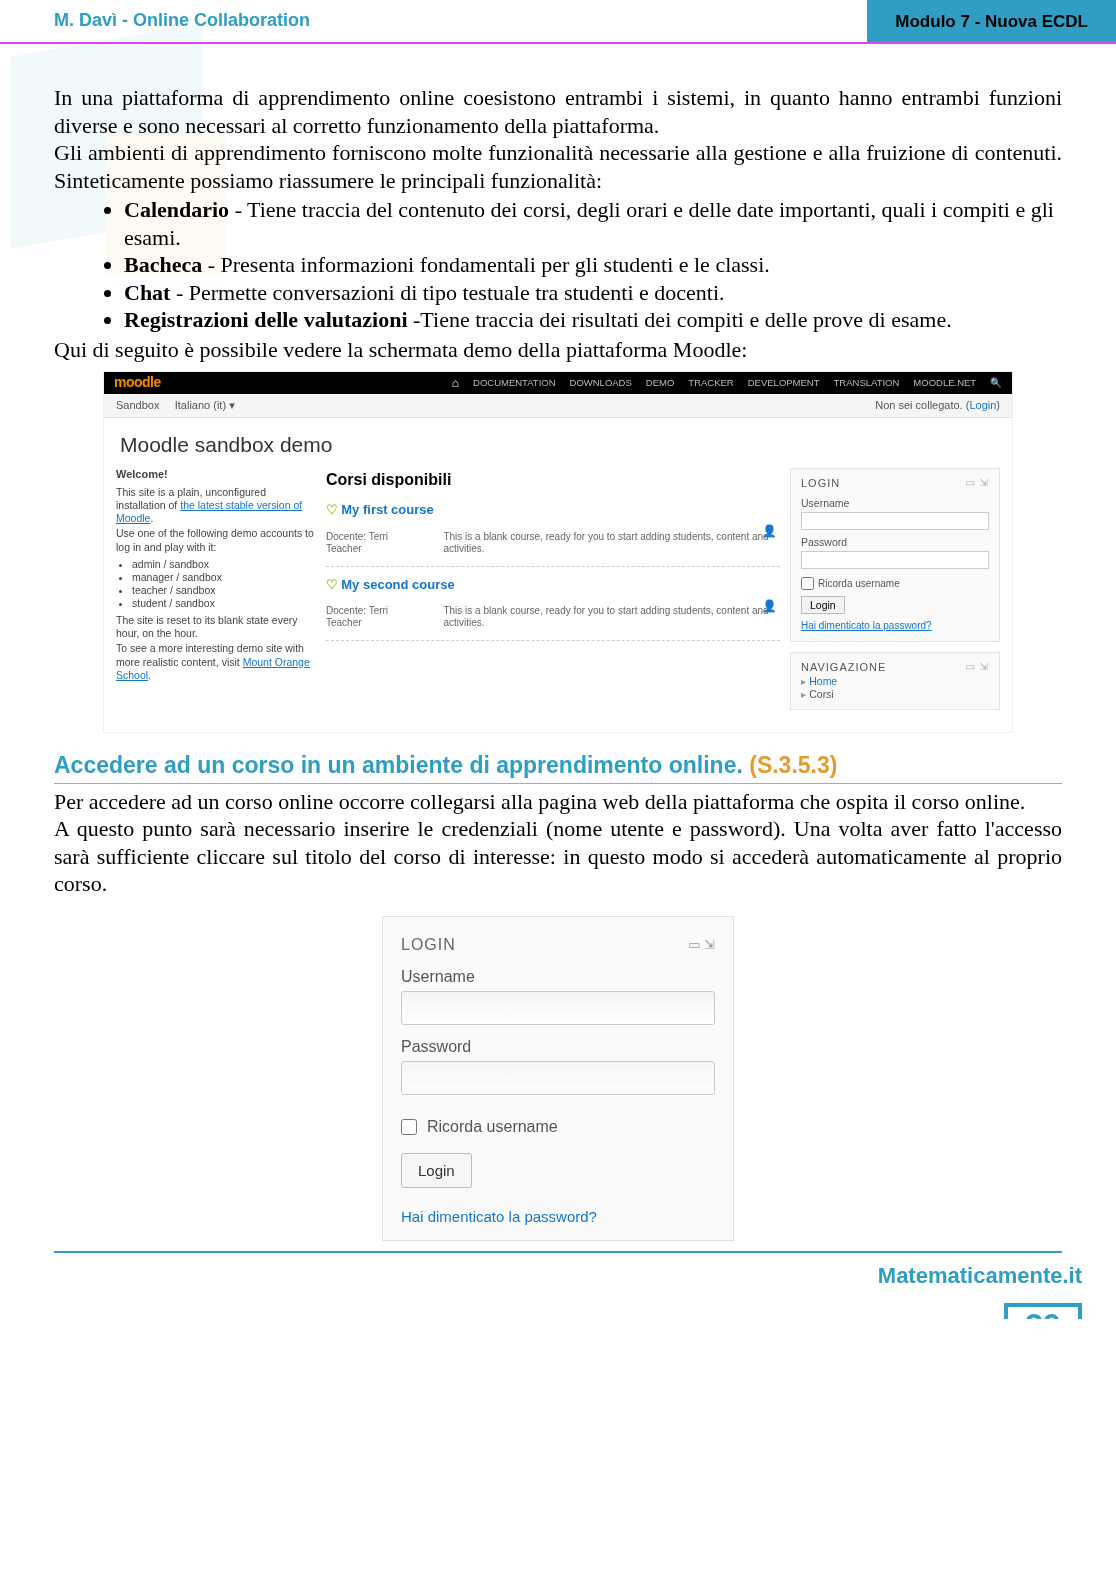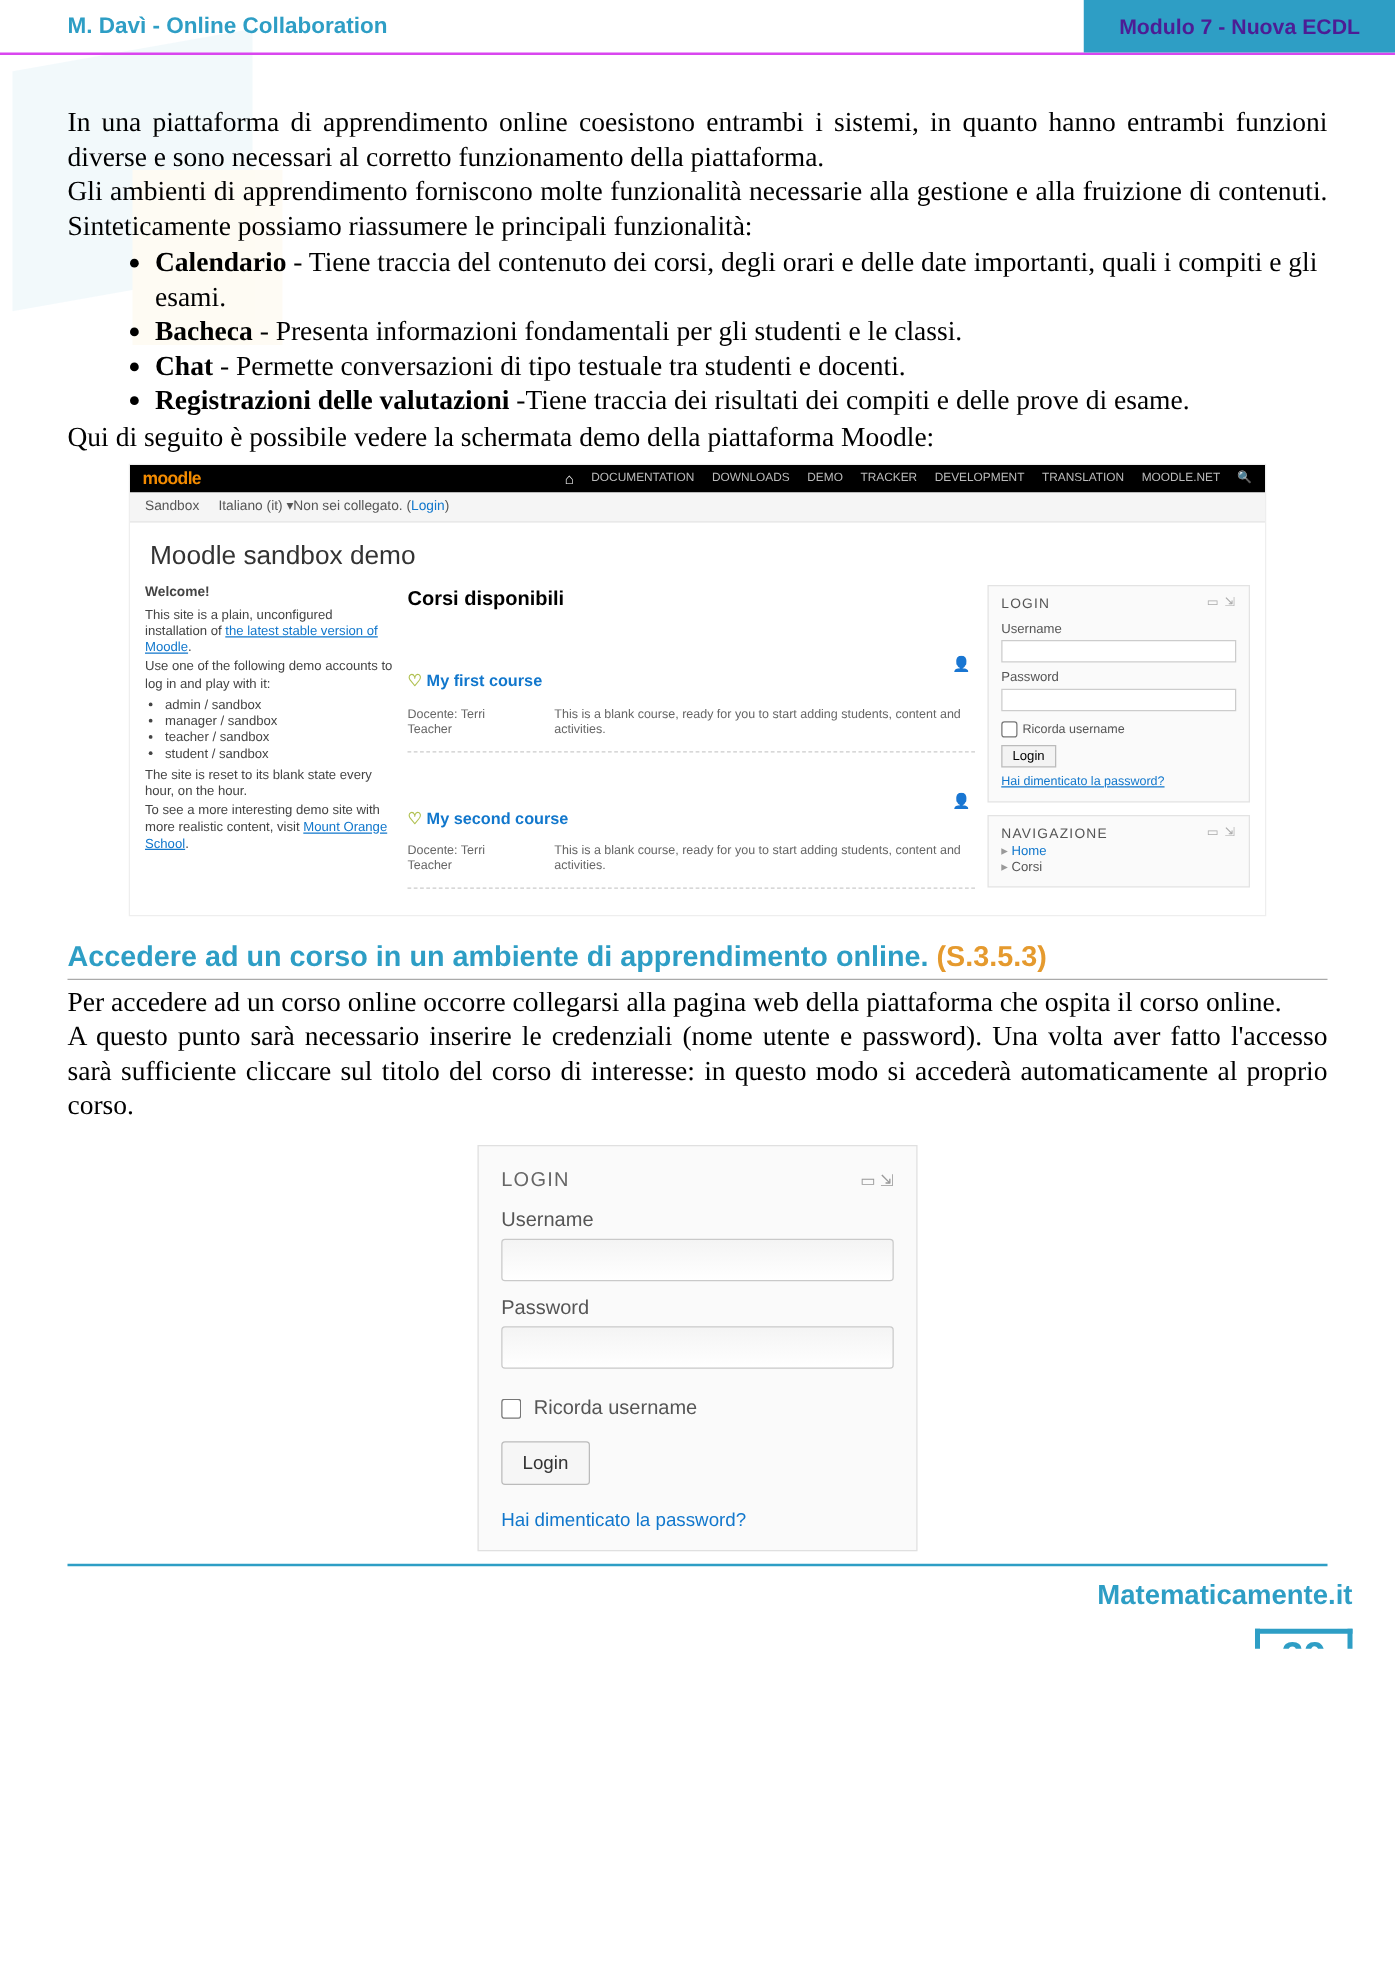--- a/index.html
+++ b/index.html
@@ -44,21 +44,21 @@
   .header-left {
     flex: 1;
     padding: 10px 0 6px 54px;
     font-family: Verdana, Arial, sans-serif;
     font-weight: bold;
     color: #2e9ec5;
     font-size: 18px;
   }
   .header-right {
     background: #2e9ec5;
-    color: #4c1d95;
+    color: #000000;
     font-family: Verdana, Arial, sans-serif;
     font-weight: bold;
     font-size: 17px;
     padding: 10px 28px 8px 28px;
     display: flex; align-items: center;
   }
   
   .content {
     padding: 40px 54px 10px 54px;
     position: relative;
@@ -115,21 +115,21 @@
   .mtop-spacer { flex: 1; }
   .mtop-home { color: #fff; font-size: 12px; }
   .moodle-sub {
     background: #f5f5f5;
     height: 24px;
     display: flex;
     align-items: center;
     padding: 0 12px;
     font-size: 11px;
     color: #555;
-    justify-content: flex-start;
+    justify-content: space-between;
     border-bottom: 1px solid #e5e5e5;
   }
   .moodle-sub .lang { }
   .moodle-sub a { color: #1177cc; text-decoration: none; }
   .moodle-title {
     font-size: 21px;
     color: #333;
     padding: 14px 16px 6px;
   }
   .moodle-grid {
@@ -143,21 +143,21 @@
   .mcol-left ul { list-style: disc; margin: 4px 0 4px 16px; }
   .mcol-left a { color: #1177cc; }
   .mcol-mid { flex: 1; }
   .mcol-mid h3 { font-size: 16px; font-weight: bold; margin: 2px 0 8px; }
   .mcourse {
     border-bottom: 1px dashed #ccc;
     padding: 4px 0 10px;
     margin-bottom: 6px;
     position: relative;
   }
-  .mcourse-title { color: #1177cc; font-weight: bold; font-size: 13px; margin-top: 35px; }
+  .mcourse-title { color: #1177cc; font-weight: bold; font-size: 13px; }
   .mcourse-title::before { content: "♡ "; color: #b0c050; }
   .mcourse-meta { font-size: 10px; color: #666; margin-top: 12px; display: flex; gap: 26px; }
   .mcourse-person {
     position: absolute; right: 4px; top: 26px;
     width: 14px; height: 14px; color: #999;
   }
   .mcol-right { width: 210px; font-size: 11px; }
   .mpanel { border: 1px solid #e3e3e3; background: #fafafa; padding: 8px 10px; margin-bottom: 10px; }
   .mpanel .ptitle { font-size: 11px; color: #555; letter-spacing: 1px; display:flex; justify-content:space-between; }
   .mpanel .picons { color:#aaa; font-size:10px; }

